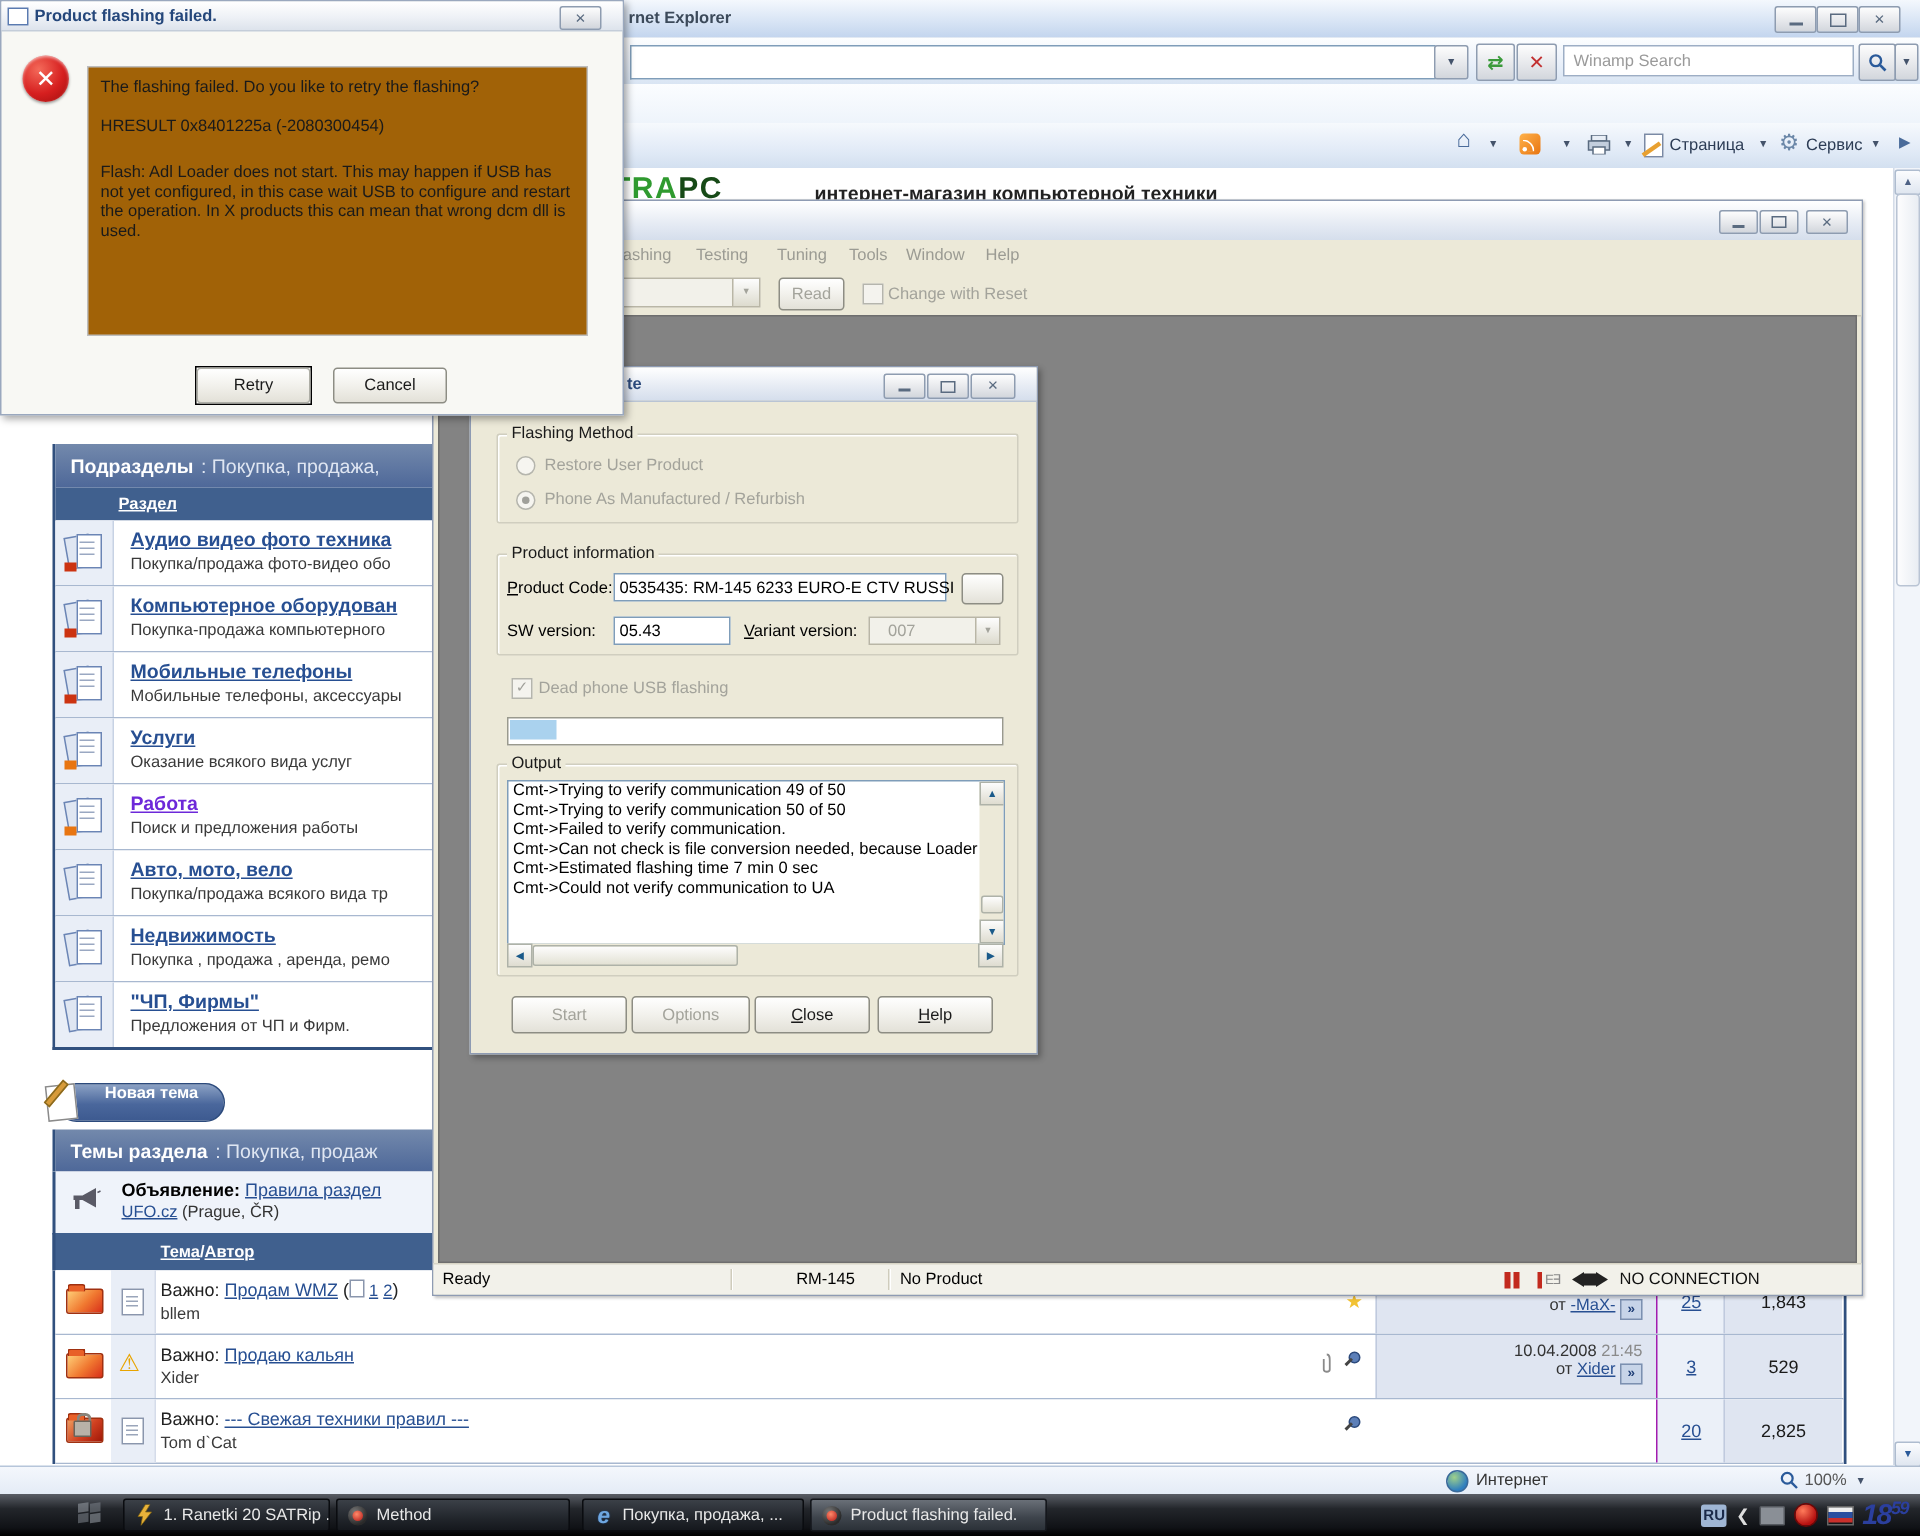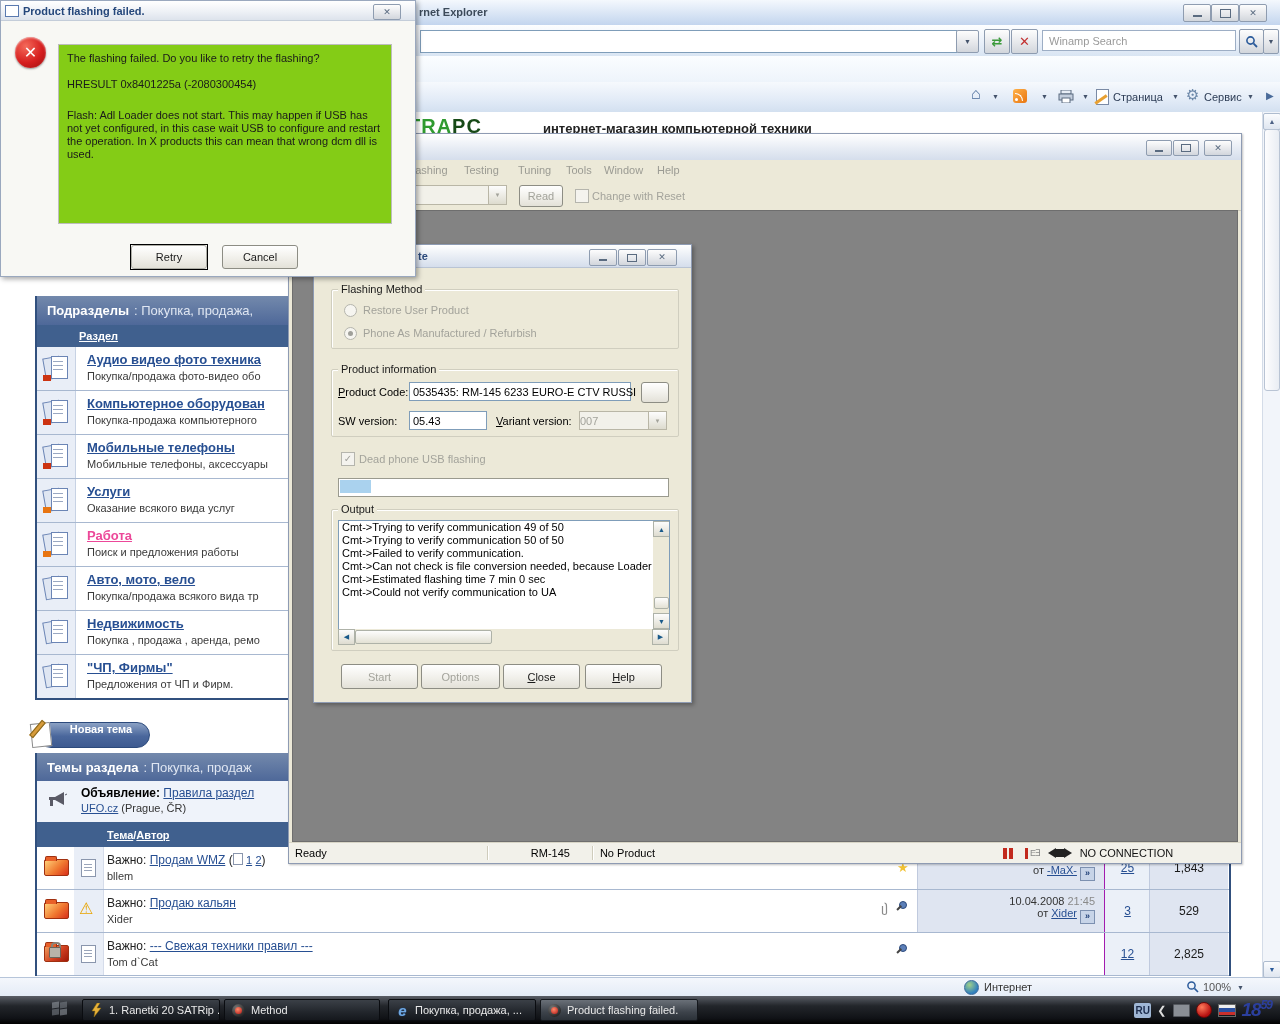--- a/index.html
+++ b/index.html
@@ -38,21 +38,21 @@
   .logo b{color:#174a17;}
   .tagline{font-size:13px;font-weight:bold;color:#222;}
   .vb-head{background:linear-gradient(180deg,#7389ac,#4e6899);color:#dfe6f2;font-size:13px;display:flex;align-items:center;padding-left:10px;box-sizing:border-box;}
   .vb-head b{color:#fff;margin-right:5px;}
   .vb-thead{background:#40608e;color:#fff;font-weight:bold;display:flex;align-items:center;box-sizing:border-box;}
   .vb-thead a{color:#fff;text-decoration:underline;}
   .sec-table{left:35px;top:296px;width:1192px;border-left:2px solid #31507e;border-right:2px solid #31507e;border-bottom:2px solid #31507e;background:#fff;}
   .sec-row{position:relative;height:43px;border-bottom:1px solid #a8b8d0;background:#fff;}
   .sec-icon-cell{position:absolute;left:0;top:0;width:38px;height:100%;background:#e9eef7;border-right:1px solid #c7d2e4;}
   .biglink{font-size:13px;font-weight:bold;color:#274f92;text-decoration:underline;}
-  .biglink.red{color:#ec4899;}
+  .biglink.red{color:#6d28d9;}
   .desc{font-size:11px;color:#3a3a3a;}
   .docicon{position:absolute;left:6px;top:8px;width:26px;height:26px;}
   .docicon .p1{position:absolute;left:1px;top:2px;width:15px;height:20px;background:#dfe6f2;border:1px solid #6b85b5;transform:rotate(-10deg);}
   .docicon .p2{position:absolute;left:8px;top:1px;width:15px;height:21px;background:#fff;border:1px solid #6b85b5;}
   .docicon .l{position:absolute;left:10px;width:10px;height:1px;background:#9aa8c2;}
   .docicon .chip{position:absolute;left:0;top:20px;width:8px;height:6px;background:#cc3311;}
   .newtopic{left:38px;top:722px;width:112px;height:26px;background:linear-gradient(180deg,#8ba1c4,#4a679c 55%,#3d5a90);border:1px solid #2c4a7c;border-radius:13px;
             color:#fff;font-weight:bold;display:flex;align-items:flex-start;justify-content:center;padding-left:14px;box-sizing:border-box;}
   .nt-icon{position:absolute;left:-12px;top:-4px;width:30px;height:30px;}
   .nt-paper{position:absolute;left:4px;top:4px;width:18px;height:22px;background:#fff;border:1px solid #8a8a8a;transform:rotate(-6deg);}
@@ -105,21 +105,21 @@
   .outbox{position:absolute;background:#fff;border:1px solid #7f9db9;font-size:11px;line-height:13px;overflow:hidden;}
   .outbox .line{white-space:nowrap;padding-left:3px;}
   .mini-sb{position:absolute;background:#ece9d8;}
   .sb-btn{position:absolute;width:15px;height:14px;background:linear-gradient(180deg,#fdfdfd,#dedcd0);border:1px solid #aeb2a8;display:flex;align-items:center;justify-content:center;color:#1a5a8a;font-size:7px;}
   .sb-thumb{position:absolute;background:linear-gradient(180deg,#fdfdfd,#e3e1d4);border:1px solid #aeb2a8;border-radius:2px;}
 
   
   .err-dlg{left:0px;top:0px;width:414px;height:275px;background:#f8f8f4;border:1px solid #9aa8be;box-shadow:2px 2px 5px rgba(0,0,0,.35);}
   .err-title{position:absolute;left:0;top:0;width:100%;height:19px;background:linear-gradient(180deg,#ffffff,#eef1f6 55%,#dde3ec);border-bottom:1px solid #c4cdd9;display:flex;align-items:center;}
   .err-title b{color:#25477b;font-size:11px;margin-left:4px;}
-  .err-body-box{position:absolute;left:57px;top:43px;width:332px;height:178px;background:#84cc16;border:1px solid #bdbdbd;}
+  .err-body-box{position:absolute;left:57px;top:43px;width:332px;height:178px;background:#a16207;border:1px solid #bdbdbd;}
   .err-icon{position:absolute;left:14px;top:36px;width:31px;height:31px;border-radius:50%;
             background:radial-gradient(circle at 35% 30%,#f46a5a,#d61f1f 55%,#9c0d0d);box-shadow:inset 0 1px 2px rgba(255,255,255,.6),0 1px 2px rgba(0,0,0,.4);
             color:#fff;font-weight:bold;font-size:16px;display:flex;align-items:center;justify-content:center;}
   .err-text{font-size:11px;color:#1a1a1a;line-height:13px;}
 
   
   .taskbar{left:0;top:996px;width:1280px;height:28px;background:linear-gradient(180deg,#5a5e66,#23262b 35%,#101216 80%,#000);}
   .task-btn{position:absolute;top:3px;height:22px;background:linear-gradient(180deg,#3b4047,#22262c 60%,#15181d);border:1px solid #0a0c10;border-radius:2px;
             color:#e8e8e8;font-size:11px;display:flex;align-items:center;padding:0 6px;box-sizing:border-box;white-space:nowrap;overflow:hidden;}
   .task-btn.active{background:linear-gradient(180deg,#6a7078,#3d434b 60%,#2b3138);border-color:#14171c;}
@@ -431,21 +431,21 @@
                 <i style="top:10px;"></i>
               </div>
             </div>
           <div class="abs" style="left:70px;top:6px;font-size:12px;color:#222;">
             <span>Важно:</span>
             <a class="link" style="font-size:12px;">--- Свежая техники правил ---</a>
           </div>
           <div class="abs desc" style="left:70px;top:23px;">Tom d`Cat</div>
           <div class="abs" style="left:858px;top:11px;"><span class="pin-ico"><i></i><b></b></span></div>
           <div class="t-repl">
-              <a class="link" style="font-size:12px;">12</a>
+              <a class="link" style="font-size:12px;">20</a>
             </div>
           <div class="t-views">2,825</div>
         </div>
       </div>
     </div>
 
     <div class="abs ie-status">
       <span class="abs" style="left:964px;top:2px;width:13px;height:13px;border-radius:50%;background:radial-gradient(circle at 35% 30%,#9fd08a,#2f7fbf 70%);border:1px solid #3a6a9a;"></span>
       <span class="abs" style="left:984px;top:3px;color:#333;">Интернет</span>
       <span class="abs" style="left:1186px;top:2px;">
@@ -536,21 +536,21 @@
     <span class="abs" style="left:24px;top:141px;"><u>P</u>roduct Code:</span>
     <div class="abs sunken" style="left:95px;top:137px;width:222px;height:19px;display:flex;align-items:center;padding-left:3px;box-sizing:border-box;">
       <span style="white-space:nowrap;">0535435: RM-145 6233 EURO-E CTV RUSSI</span>
     </div>
     <div class="abs xp-btn disabled" style="left:327px;top:137px;width:26px;height:19px;"></div>
     <span class="abs" style="left:24px;top:170px;">SW version:</span>
     <div class="abs sunken" style="left:95px;top:166px;width:78px;height:19px;display:flex;align-items:center;padding-left:3px;box-sizing:border-box;">
       <span>05.43</span>
     </div>
     <span class="abs" style="left:182px;top:170px;"><u>V</u>ariant version:</span>
-    <div class="abs combo-dis" style="left:265px;top:166px;width:88px;height:19px;padding-left:0;box-sizing:border-box;gap:40px;">
+    <div class="abs combo-dis" style="left:265px;top:166px;width:88px;height:19px;padding-left:12px;box-sizing:border-box;gap:40px;">
       <span>007</span>
         <span class="combo-dd">▼</span>
     </div>
 
     <span class="chk" style="left:27px;top:207px;">✓</span>
     <span class="abs gray" style="left:45px;top:208px;">Dead phone USB flashing</span>
 
     <div class="progress" style="left:24px;top:233px;width:329px;height:17px;">
         <div class="chunk"></div>
       </div>

